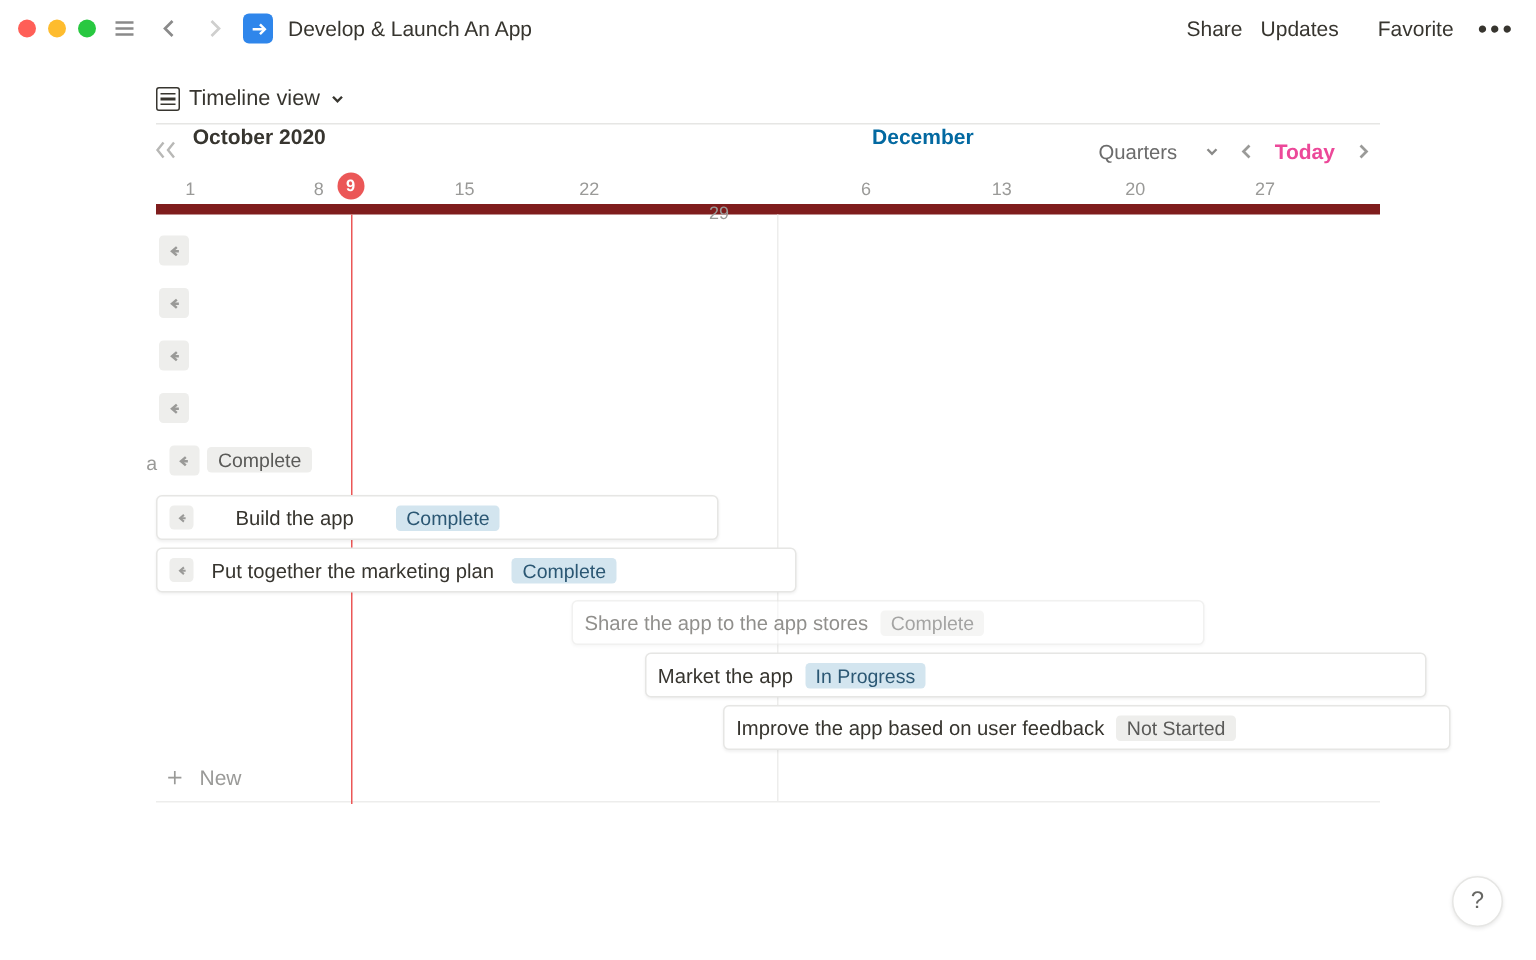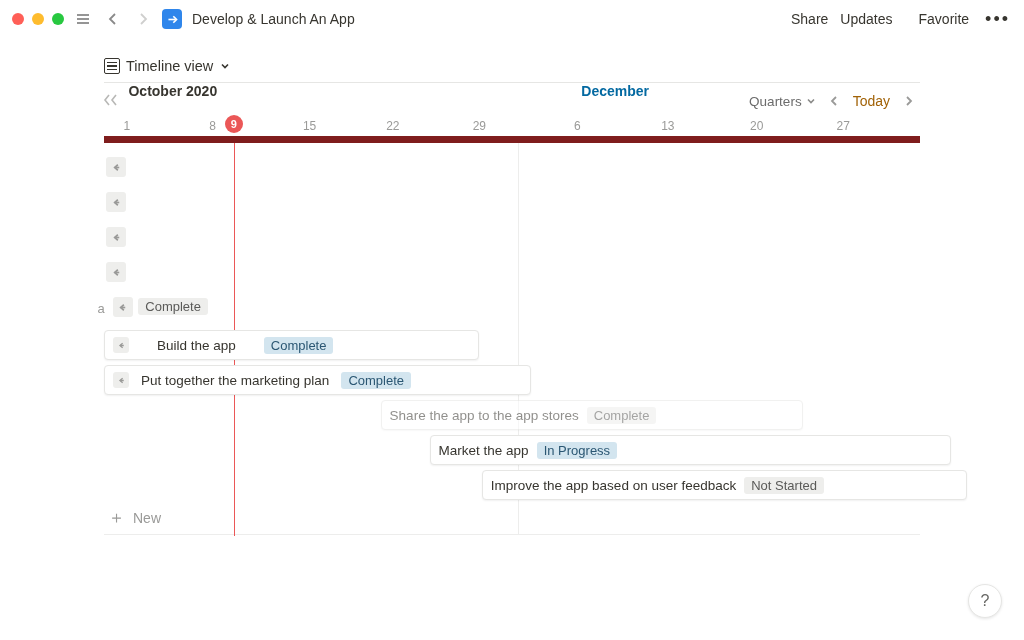--- a/index.html
+++ b/index.html
@@ -28,23 +28,23 @@
 
   .timeline-wrap { position: relative; margin: 0 104px 0 104px; }
   .timeline-topline { border-top: 1px solid #e6e6e4; }
 
   .tl-header { position: relative; height: 60px; border-bottom: 7px solid #7f1d1d; }
   .tl-month { font-size: 14px; font-weight: 600; position: absolute; }
   .tl-month.muted { color: #0369a1; }
   .collapse-chevs { position: absolute; left: -2px; top: 10px; color: #b8b8b6; display: flex; }
   .collapse-chevs svg { width: 12px; height: 14px; }
   .tl-controls { position: absolute; right: 0; top: 7px; display: flex; align-items: center; gap: 6px; }
-  .scale-sel { font-size: 13.5px; color: #6b6b6b; cursor: pointer; display: flex; align-items: center; gap: 3px; }
+  .scale-sel { font-size: 13.5px; color: #6b6b6b; cursor: pointer; display: flex; align-items: center; gap: 17px; }
   .nav-arrow { width: 22px; height: 22px; color: #9a9a98; cursor: pointer; display: flex; align-items: center; justify-content: center; }
-  .today-btn { font-size: 14px; font-weight: 400; color: #a16207; cursor: pointer; padding: 2px 2px; text-align: right; }
+  .today-btn { font-size: 14px; font-weight: 700; color: #ec4899; cursor: pointer; padding: 2px 2px; text-align: right; }
 
   .tl-days { position: absolute; top: 36px; left: 0; right: 0; height: 20px; }
   .tl-day { position: absolute; font-size: 12px; color: #9a9a98; transform: translateX(-50%); }
   .today-marker { position: absolute; top: 32px; width: 18px; height: 18px; border-radius: 50%; background: #eb5757; color: #fff; font-size: 11px; font-weight: 600; display: flex; align-items: center; justify-content: center; transform: translateX(-50%); }
 
   .tl-body { position: relative; height: 392px; border-bottom: 1px solid #ededec; }
   .today-line { position: absolute; top: 0; bottom: -2px; width: 1.5px; background: #eb5757; }
   .month-line { position: absolute; top: 0; bottom: 0; width: 1px; background: #ededec; }
 
   .row { position: absolute; left: 0; right: 0; height: 35px; }
@@ -152,21 +152,21 @@
               <path d="M4 2 L8 6 L4 10"></path>
             </svg>
         </div>
       </div>
 
       <div class="tl-days" id="tl-days">
           <div class="tl-day" style="left: 2.8%;">1</div>
           <div class="tl-day" style="left: 13.3%;">8</div>
           <div class="tl-day" style="left: 25.2%;">15</div>
           <div class="tl-day" style="left: 35.4%;">22</div>
-          <div class="tl-day" style="left: 46%;">29</div>
+          <div class="tl-day" style="left: 46%; margin-top: 16px;">29</div>
           <div class="tl-day" style="left: 58%;">6</div>
           <div class="tl-day" style="left: 69.1%;">13</div>
           <div class="tl-day" style="left: 80%;">20</div>
           <div class="tl-day" style="left: 90.6%;">27</div>
         </div>
       <div class="today-marker" id="today-marker" style="left: 15.9%;">9</div>
     </div>
 
     <div class="tl-body" id="tl-body">
       <div class="month-line" id="month-line" style="left: 50.7%;"></div>

